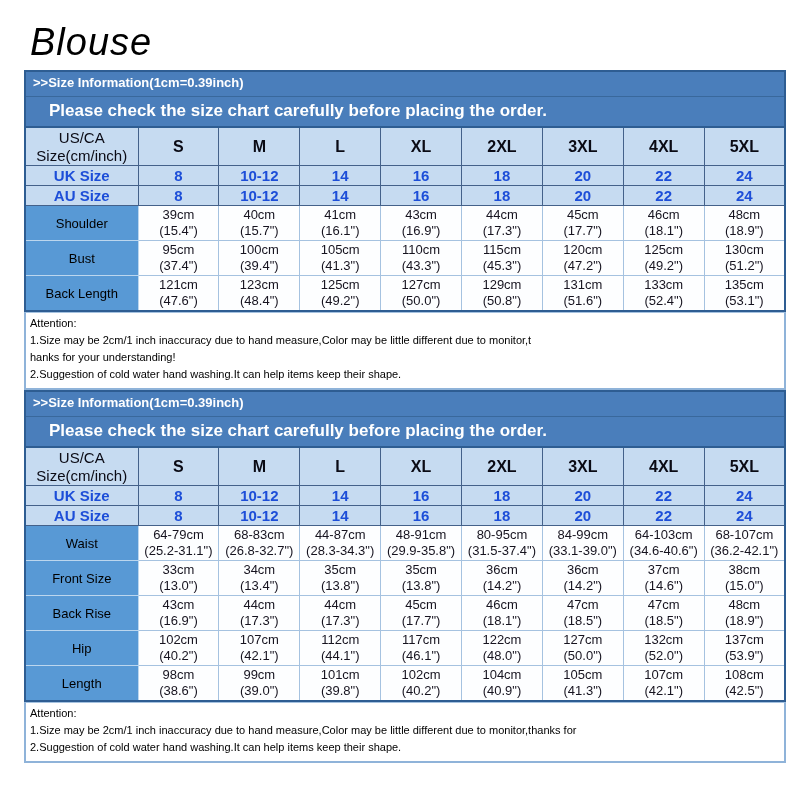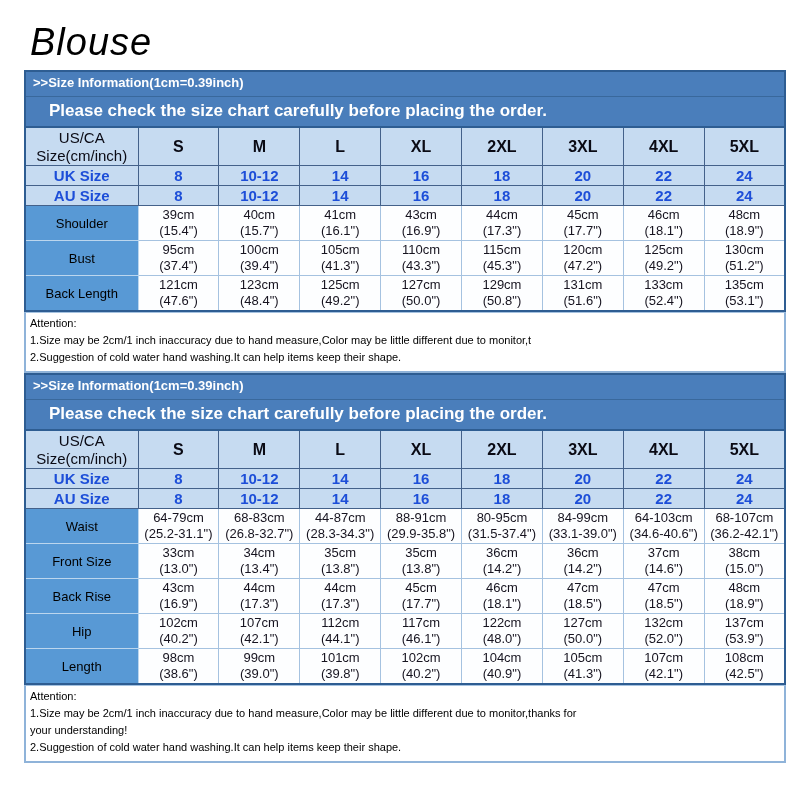--- a/index.html
+++ b/index.html
@@ -211,20 +211,21 @@
               <td class="m-val">
                 <div>135cm</div>
                 <div>(53.1")</div>
               </td>
             </tr>
           </tbody>
       </table>
       <div class="attention">
           <div>Attention:</div>
           <div>1.Size may be 2cm/1 inch inaccuracy due to hand measure,Color may be little different due to monitor,t</div>
+          <div>hanks for your understanding!</div>
           <div>2.Suggestion of cold water hand washing.It can help items keep their shape.</div>
         </div>
     </div>
   </section>
 
   <section class="section section-pants">
     <div class="sheet">
       <div class="band">
         <div class="band-line1">&gt;&gt;Size Information(1cm=0.39inch)</div>
         <div class="band-line2">Please check the size chart carefully before placing the order.</div>
@@ -286,21 +287,21 @@
               </td>
               <td class="m-val">
                 <div>68-83cm</div>
                 <div>(26.8-32.7")</div>
               </td>
               <td class="m-val">
                 <div>44-87cm</div>
                 <div>(28.3-34.3")</div>
               </td>
               <td class="m-val">
-                <div>88-91cm</div>
+                <div>48-91cm</div>
                 <div>(29.9-35.8")</div>
               </td>
               <td class="m-val">
                 <div>80-95cm</div>
                 <div>(31.5-37.4")</div>
               </td>
               <td class="m-val">
                 <div>84-99cm</div>
                 <div>(33.1-39.0")</div>
               </td>
@@ -451,18 +452,17 @@
               <td class="m-val">
                 <div>108cm</div>
                 <div>(42.5")</div>
               </td>
             </tr>
           </tbody>
       </table>
       <div class="attention">
           <div>Attention:</div>
           <div>1.Size may be 2cm/1 inch inaccuracy due to hand measure,Color may be little different due to monitor,thanks for</div>
-          <div>your understanding!</div>
           <div>2.Suggestion of cold water hand washing.It can help items keep their shape.</div>
         </div>
     </div>
   </section>
 </div>
 
 </body></html>

